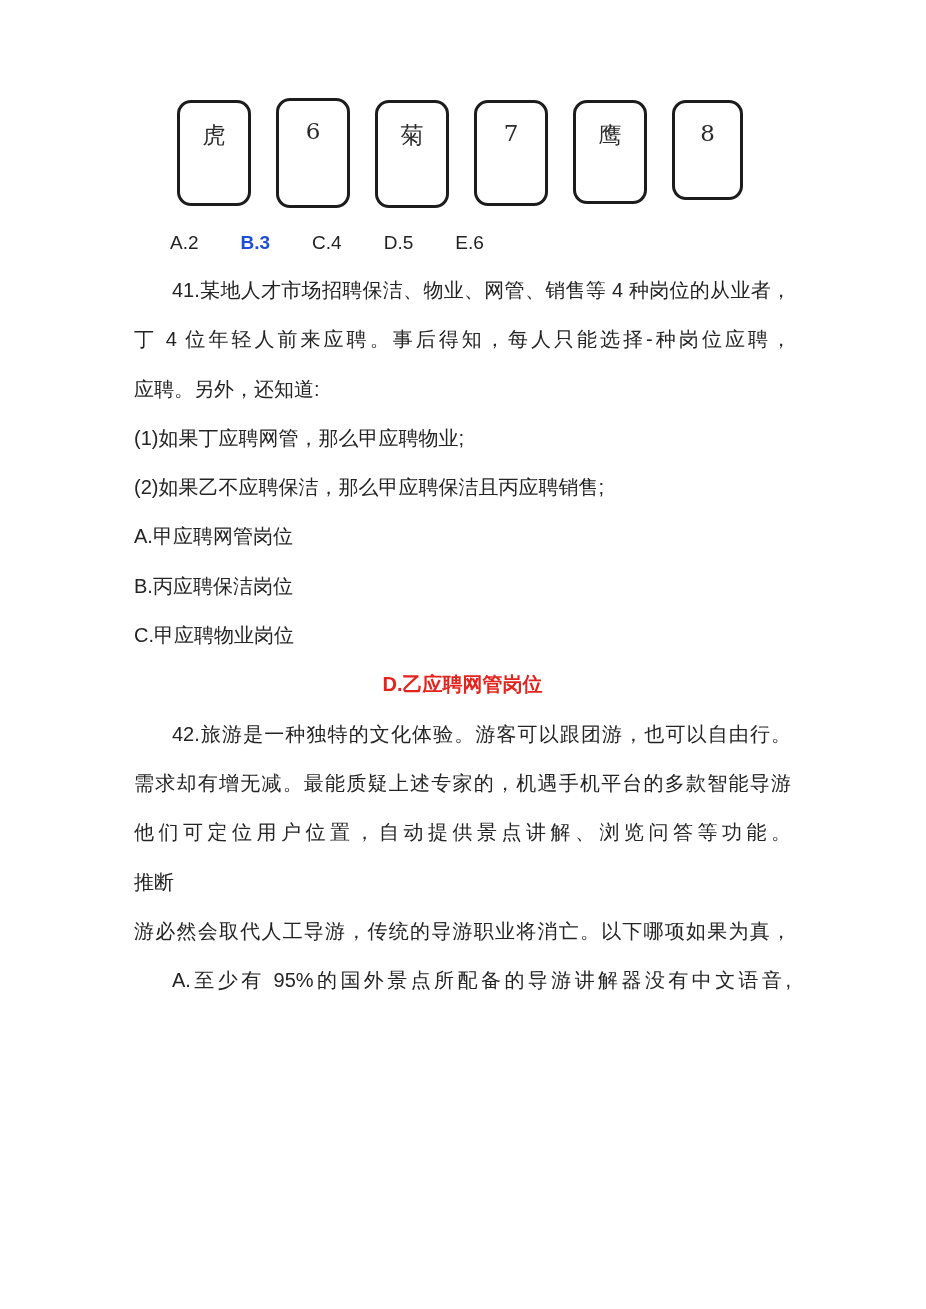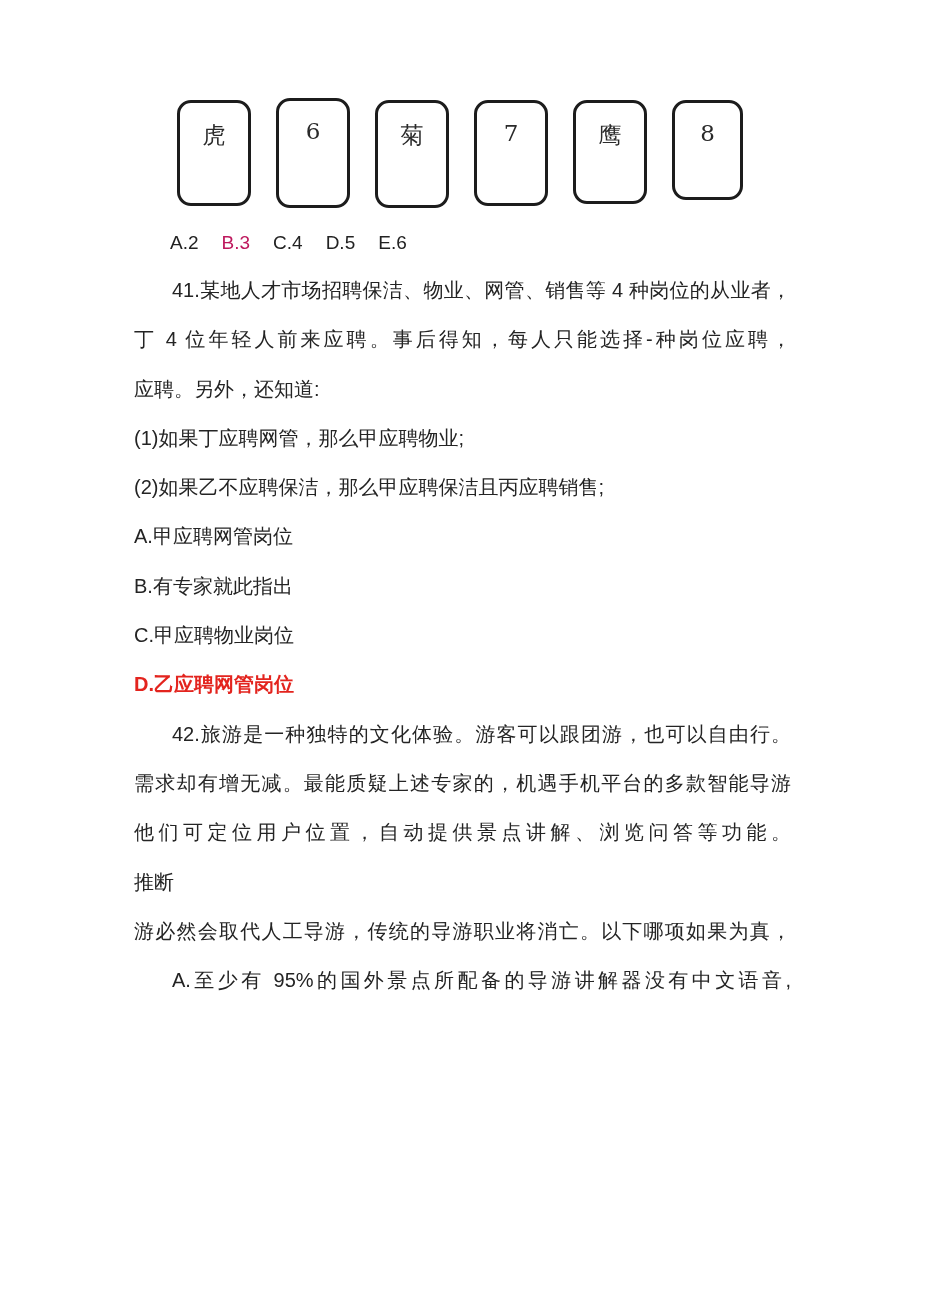--- a/index.html
+++ b/index.html
@@ -45,28 +45,28 @@
   .card:nth-child(3) { height: 108px; }
   .card:nth-child(5) { height: 104px; }
   .card:nth-child(6) { height: 100px; width: 71px; }
 
   
   .answer-row {
     position: absolute;
     left: 170px;
     top: 230px;
     display: flex;
-    gap: 23px;
+    gap: 42px;
     font-size: 19px;
     line-height: 26px;
     color: #222222;
   }
   .answer-row .marked {
-    color: #be185d;
-    font-weight: normal;
+    color: #1d4ed8;
+    font-weight: bold;
   }
 
   
   .content {
     position: absolute;
     left: 134px;
     top: 266px;
     width: 657px;
     font-size: 20px;
     color: #242424;
@@ -80,20 +80,21 @@
   .line.j {
     text-align: justify;
     text-align-last: justify;
   }
   .line.indent {
     padding-left: 38px;
   }
   .line.red {
     color: #e3241e;
     font-weight: bold;
+    text-align: center;
   }
 </style>
 </head>
 <body>
 
 <div class="page">
 
   <div class="cards-row">
     <div class="card">
       <span class="glyph">虎</span>
@@ -127,21 +128,21 @@
 
     <div class="line j indent">41.某地人才市场招聘保洁、物业、网管、销售等 4 种岗位的从业者，有甲、乙、丙、</div>
     <div class="line j">丁 4 位年轻人前来应聘。事后得知，每人只能选择-种岗位应聘，且每种岗位都有其中一人</div>
     <div class="line">应聘。另外，还知道:</div>
 
     <div class="line">(1)如果丁应聘网管，那么甲应聘物业;</div>
     <div class="line">(2)如果乙不应聘保洁，那么甲应聘保洁且丙应聘销售;</div>
 
 
     <div class="line">A.甲应聘网管岗位</div>
-    <div class="line">B.有专家就此指出</div>
+    <div class="line">B.丙应聘保洁岗位</div>
     <div class="line">C.甲应聘物业岗位</div>
     <div class="line red">D.乙应聘网管岗位</div>
 
     <div class="line j indent">42.旅游是一种独特的文化体验。游客可以跟团游，也可以自由行。自由行游客虽避免</div>
     <div class="line j">需求却有增无减。最能质疑上述专家的，机遇手机平台的多款智能导游 APP 被开发出来。</div>
     <div class="line j">他们可定位用户位置，自动提供景点讲解、浏览问答等功能。有专家就此指出，未来智能导</div>
     <div class="line">推断</div>
     <div class="line j">游必然会取代人工导游，传统的导游职业将消亡。以下哪项如果为真，最能质疑上述专家的</div>
 
     <div class="line j indent">A.至少有 95%的国外景点所配备的导游讲解器没有中文语音,中国出境游客因为语音和</div>

